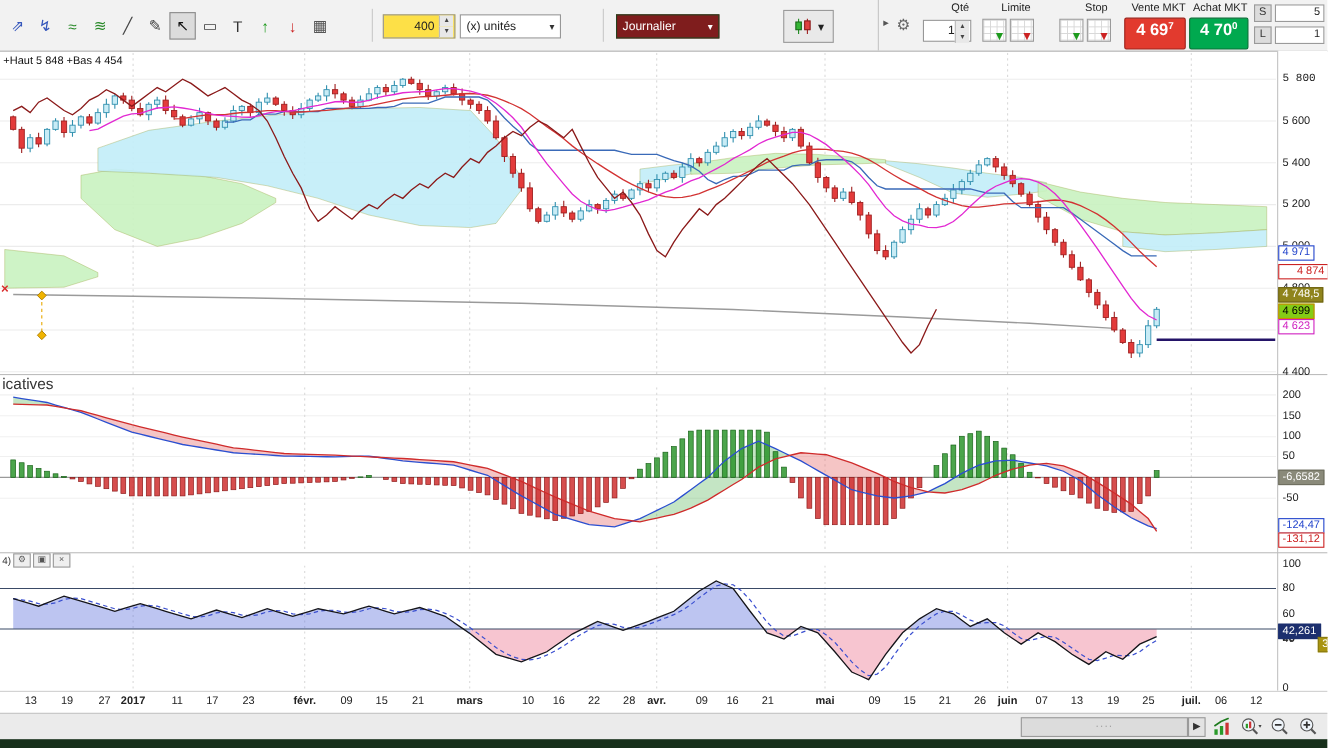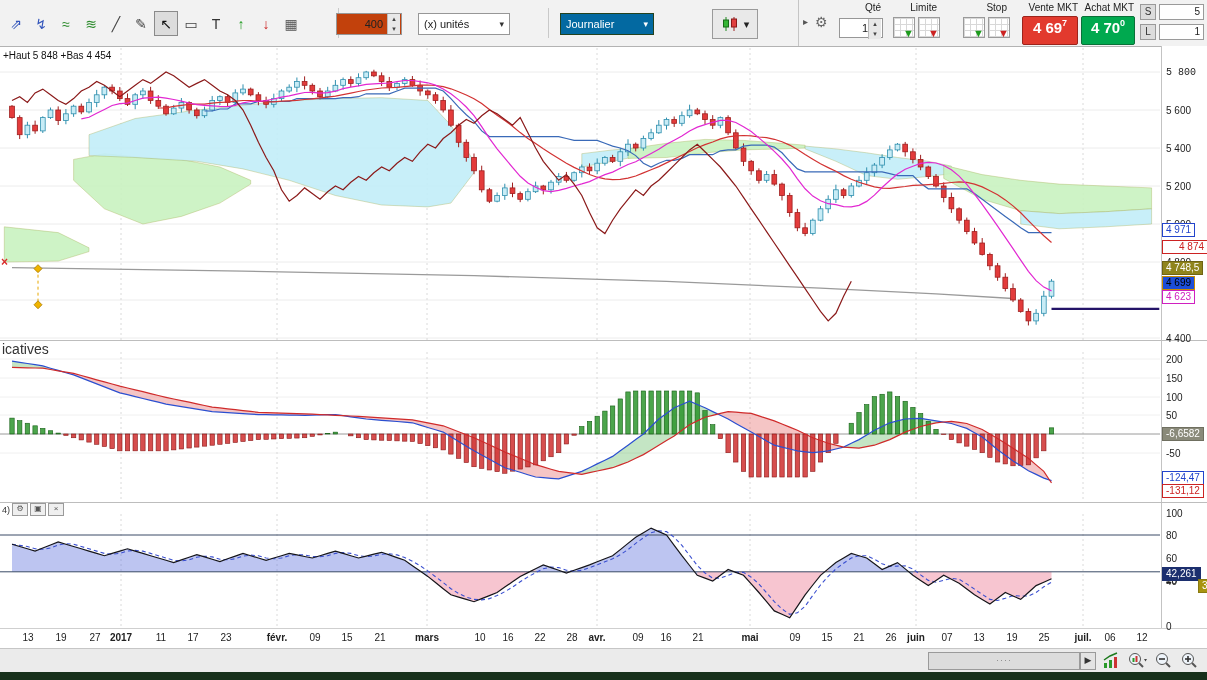--- a/index.html
+++ b/index.html
@@ -4,27 +4,27 @@
 <style>
   html,body{margin:0;padding:0;background:#fff;}
   #app{position:relative;width:1207px;height:680px;background:#ffffff;overflow:hidden;
        font-family:"Liberation Sans","DejaVu Sans",sans-serif;font-size:11px;color:#222;}
   
   .toolbar{position:absolute;left:0;top:0;width:1207px;height:46px;background:#f2f2f2;border-bottom:1px solid #b3b3b3;}
   .tools{position:absolute;left:4px;top:11px;display:flex;gap:1px;}
   .tool-btn{width:22px;height:23px;display:flex;align-items:center;justify-content:center;font-size:14px;border:1px solid transparent;cursor:default;background:transparent;}
   .tool-btn.sel{background:#dcdcdc;border:1px solid #8a8a8a;}
   .vsep{position:absolute;top:8px;width:1px;height:30px;background:#c9c9c9;}
-  .spin-box{position:absolute;left:336px;top:13px;width:64px;height:20px;background:#c2410c;border:1px solid #979797;}
+  .spin-box{position:absolute;left:348px;top:13px;width:64px;height:20px;background:#fde047;border:1px solid #979797;}
   .spin-val{position:absolute;left:0;top:0;width:46px;height:20px;line-height:20px;text-align:right;font-size:11px;}
   .spin-btns{position:absolute;right:1px;top:0;width:13px;height:20px;display:flex;flex-direction:column;}
   .spin-btns span{flex:1;font-size:7px;line-height:9px;text-align:center;background:#e8e8e8;border-left:1px solid #bbb;color:#444;}
   .sel-box{position:absolute;height:20px;background:#fff;border:1px solid #979797;display:flex;align-items:center;padding:0 5px;font-size:11px;gap:6px;}
   .sel-box .car{margin-left:auto;font-size:9px;color:#333;}
-  .sel-dark{background:#0369a1;color:#fff;border-color:#24421e;}
+  .sel-dark{background:#7f1d1d;color:#fff;border-color:#24421e;}
   .sel-dark .car{color:#fff;}
   .charttype-btn{position:absolute;left:712px;top:9px;width:44px;height:28px;background:#e9e9e9;border:1px solid #9a9a9a;display:flex;align-items:center;justify-content:center;gap:3px;}
   
   .tpanel{position:absolute;left:798px;top:0;width:409px;height:46px;border-left:1px solid #c5c5c5;}
   .tp-label{position:absolute;top:2px;font-size:10px;color:#222;text-align:right;}
   .collapse{position:absolute;left:4px;top:16px;font-size:10px;color:#555;}
   .wrench{position:absolute;left:16px;top:14px;font-size:14px;color:#666;}
   .qty-input{position:absolute;left:40px;top:18px;width:42px;height:18px;background:#fff;border:1px solid #979797;}
   .qty-input .v{position:absolute;right:14px;top:0;line-height:18px;font-size:11px;}
   .grid-pair{position:absolute;top:17px;display:flex;gap:3px;}
@@ -756,21 +756,21 @@
     <div class="axis-label" style="top: 453px;">-50</div>
     <div class="axis-label" style="top: 513px;">100</div>
     <div class="axis-label" style="top: 535px;">80</div>
     <div class="axis-label" style="top: 558px;">60</div>
     <div class="axis-label" style="top: 581px;">40</div>
     <div class="axis-label" style="top: 580px;">20</div>
     <div class="axis-label" style="top: 626px;">0</div>
     <div class="badge" style="top: 230px; color: rgb(34, 68, 204); background: rgb(255, 255, 255); border-color: rgb(34, 68, 204);">4 971</div>
     <div class="badge" style="top: 247px; color: rgb(204, 34, 34); background: rgb(255, 255, 255); border-color: rgb(204, 34, 34); padding-left: 16px;">4 874</div>
     <div class="badge" style="top: 268px; color: rgb(255, 255, 255); background: rgb(143, 132, 28); border-color: rgb(111, 100, 20);">4 748,5</div>
-    <div class="badge" style="top: 283px; color: rgb(0, 0, 0); background: #1d4ed8; border-color: rgb(201, 138, 0); text-align: center;">4 699</div>
+    <div class="badge" style="top: 283px; color: rgb(0, 0, 0); background: #84cc16; border-color: rgb(201, 138, 0); text-align: center;">4 699</div>
     <div class="badge" style="top: 297px; color: rgb(208, 32, 192); background: rgb(255, 255, 255); border-color: rgb(208, 32, 192);">4 623</div>
     <div class="badge" style="top: 434px; color: rgb(255, 255, 255); background: rgb(138, 138, 122); border-color: rgb(111, 111, 96);">-6,6582</div>
     <div class="badge" style="top: 478px; color: rgb(34, 68, 204); background: rgb(255, 255, 255); border-color: rgb(34, 68, 204);">-124,47</div>
     <div class="badge" style="top: 491px; color: rgb(204, 34, 34); background: rgb(255, 255, 255); border-color: rgb(204, 34, 34);">-131,12</div>
     <div class="badge" style="top: 574px; color: rgb(255, 255, 255); background: rgb(28, 47, 110); border-color: rgb(28, 47, 110);">42,261</div>
     <div class="badge" style="top: 586px; color: rgb(255, 255, 255); background: rgb(168, 148, 16); border-color: rgb(138, 122, 16); margin-left: 36px;">33,053</div>
     <div class="date-tick" style="left: 28px;">13</div>
     <div class="date-tick" style="left: 61px;">19</div>
     <div class="date-tick" style="left: 95px;">27</div>
     <div class="date-tick bold" style="left: 121px;">2017</div>

